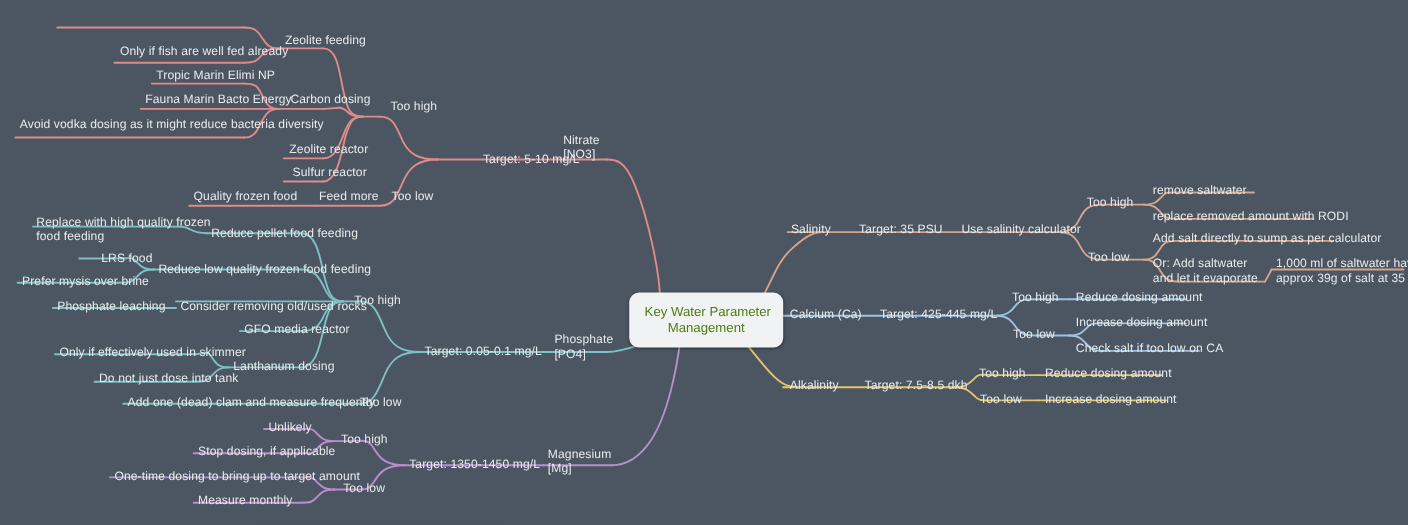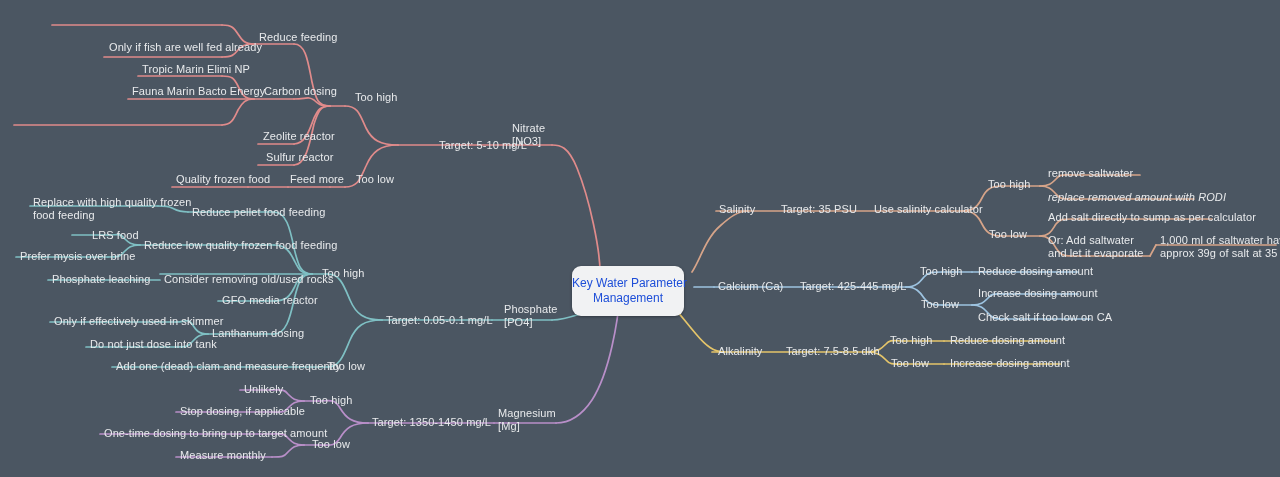--- a/index.html
+++ b/index.html
@@ -16,26 +16,26 @@
     position:absolute;
     color:#e8eaec;
     font-size:11px;
     line-height:13px;
     white-space:pre;
     letter-spacing:.1px;
   }
   .center-node{
     position:absolute;
     background:#f1f2f3;
-    color:#1d4ed8;
+    color:#4d7c0f;
     border-radius:9px;
     font-size:12px;
     line-height:15px;
     text-align:center;
-    padding:10px 0;
+    padding:10px 14px;
     box-shadow:0 1px 3px rgba(0,0,0,.35);
     white-space:pre;
   }
 </style>
 </head>
 <body>
 
 <div id="map">
 
   <svg class="links" viewBox="0 0 1280 477" xmlns="http://www.w3.org/2000/svg">
@@ -194,26 +194,27 @@
 
   <div class="center-node" style="left:572px;top:266px;width:112px;">Key Water Parameter
 Management</div>
 
   <div class="node-label" style="left:512px;top:122px;">Nitrate
 [NO3]</div>
   <div class="node-label" style="left:400px;top:139px;margin-left:39px;">Target: 5-10 mg/L</div>
   <div class="node-label" style="left:355px;top:91px;">Too high</div>
   <div class="node-label" style="left:356px;top:173px;">Too low</div>
 
-  <div class="node-label" style="left:259px;top:31px;">Reduce feeding</div>
+  <div class="node-label" style="left:259px;top:31px;">Zeolite feeding</div>
   <div class="node-label" style="left:109px;top:41px;">Only if fish are well fed already</div>
 
   <div class="node-label" style="left:264px;top:85px;">Carbon dosing</div>
   <div class="node-label" style="left:142px;top:63px;">Tropic Marin Elimi NP</div>
   <div class="node-label" style="left:132px;top:85px;">Fauna Marin Bacto Energy</div>
+  <div class="node-label" style="left:18px;top:107px;">Avoid vodka dosing as it might reduce bacteria diversity</div>
 
   <div class="node-label" style="left:263px;top:130px;">Zeolite reactor</div>
   <div class="node-label" style="left:266px;top:151px;">Sulfur reactor</div>
 
   <div class="node-label" style="left:290px;top:173px;">Feed more</div>
   <div class="node-label" style="left:176px;top:173px;">Quality frozen food</div>
 
   <div class="node-label" style="left:504px;top:303px;">Phosphate
 [PO4]</div>
   <div class="node-label" style="left:386px;top:314px;">Target: 0.05-0.1 mg/L</div>
@@ -250,21 +251,21 @@
   <div class="node-label" style="left:104px;top:427px;">One-time dosing to bring up to target amount</div>
   <div class="node-label" style="left:180px;top:449px;">Measure monthly</div>
 
   <div class="node-label" style="left:719px;top:203px;">Salinity</div>
   <div class="node-label" style="left:781px;top:203px;">Target: 35 PSU</div>
   <div class="node-label" style="left:874px;top:203px;">Use salinity calculator</div>
   <div class="node-label" style="left:988px;top:178px;">Too high</div>
   <div class="node-label" style="left:989px;top:228px;">Too low</div>
 
   <div class="node-label" style="left:1048px;top:167px;">remove saltwater</div>
-  <div class="node-label" style="left:1048px;top:191px;font-style:italic;">replace removed amount with RODI</div>
+  <div class="node-label" style="left:1048px;top:191px;">replace removed amount with RODI</div>
   <div class="node-label" style="left:1048px;top:234px;">Or: Add saltwater
 and let it evaporate</div>
   <div class="node-label" style="left:1048px;top:211px;">Add salt directly to sump as per calculator</div>
   <div class="node-label" style="left:1160px;top:234px;">1,000 ml of saltwater have
 approx 39g of salt at 35 PSU</div>
 
   <div class="node-label" style="left:718px;top:280px;">Calcium (Ca)</div>
   <div class="node-label" style="left:800px;top:280px;">Target: 425-445 mg/L</div>
   <div class="node-label" style="left:920px;top:265px;">Too high</div>
   <div class="node-label" style="left:921px;top:298px;">Too low</div>

